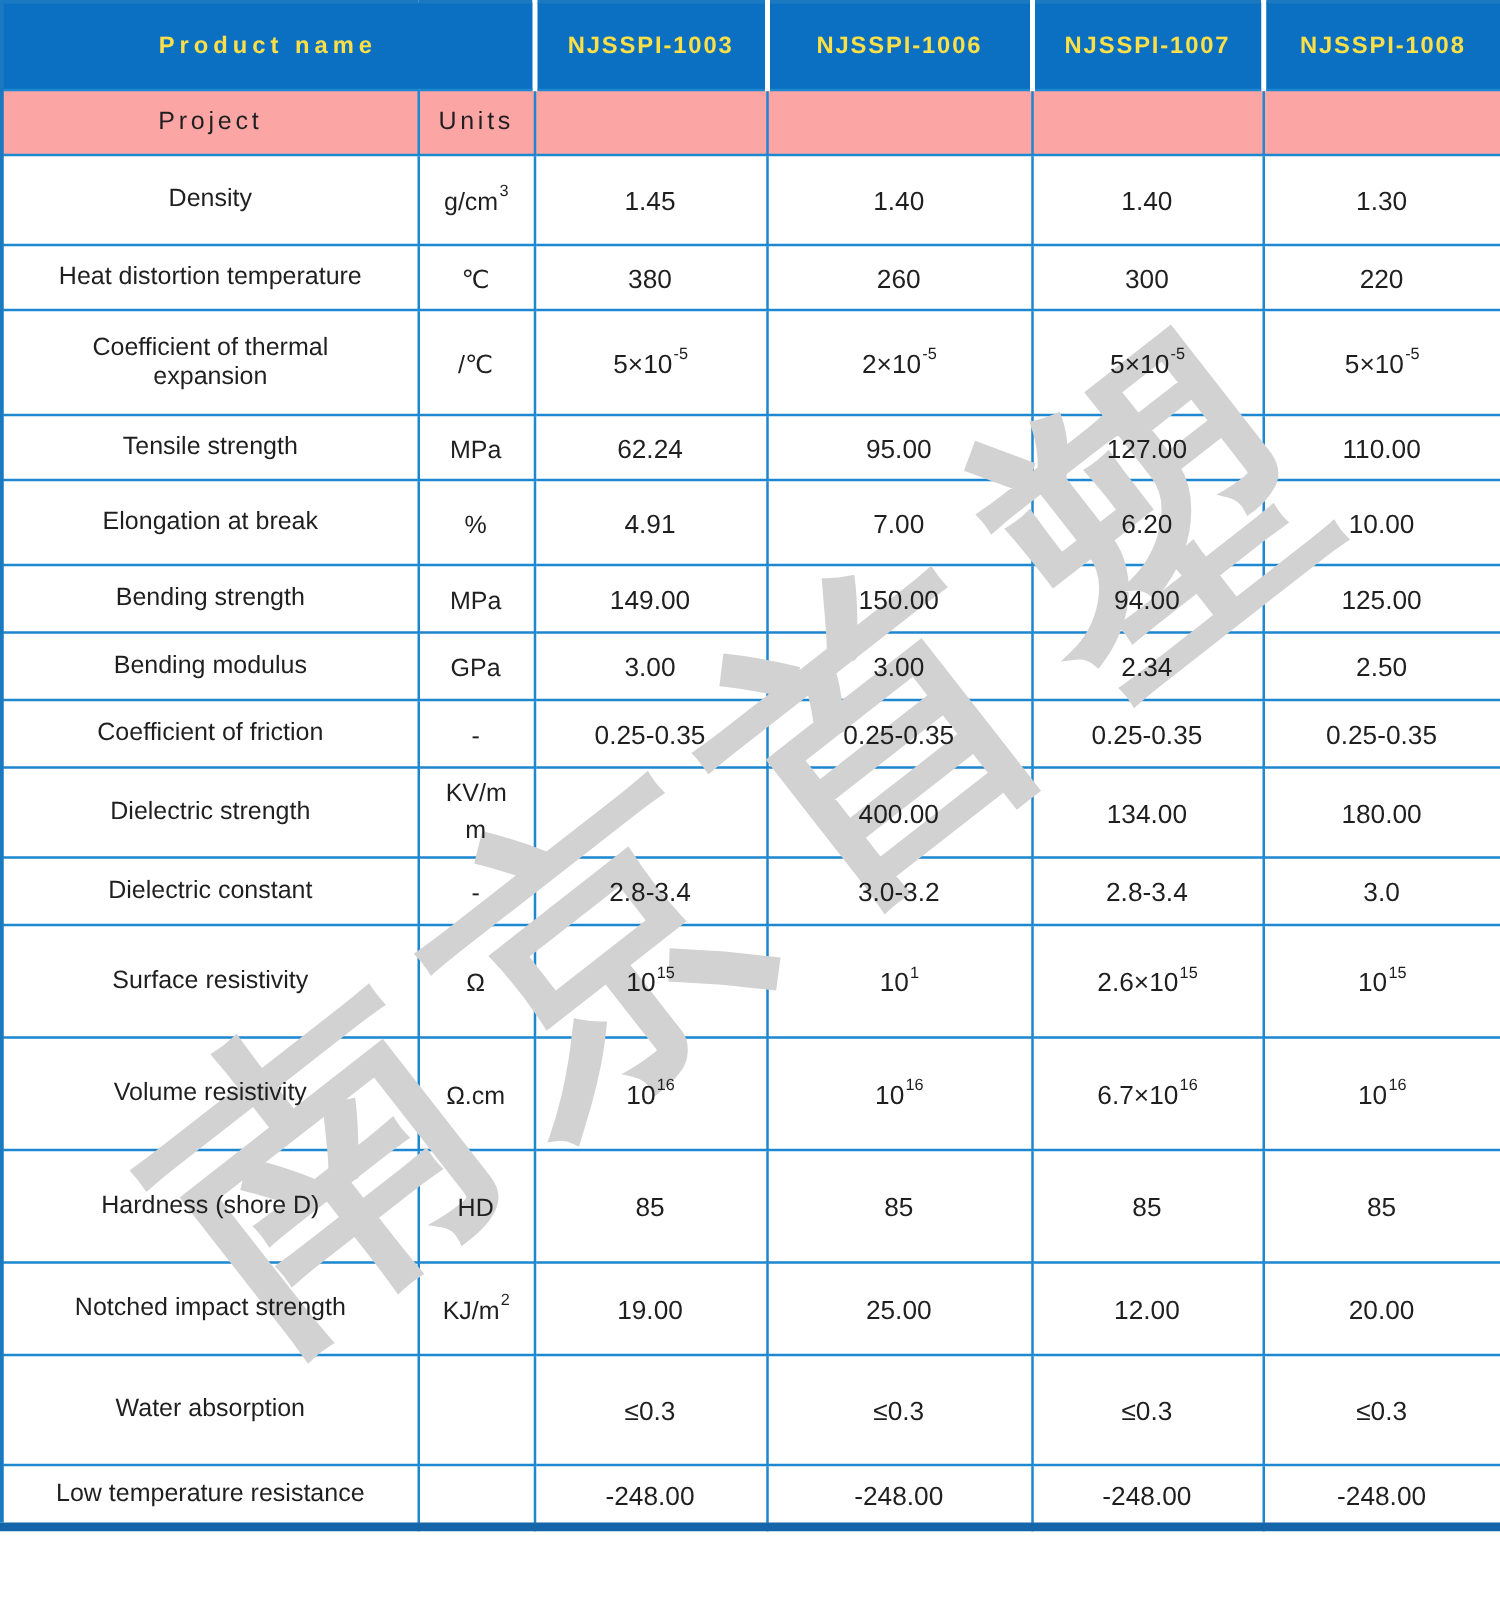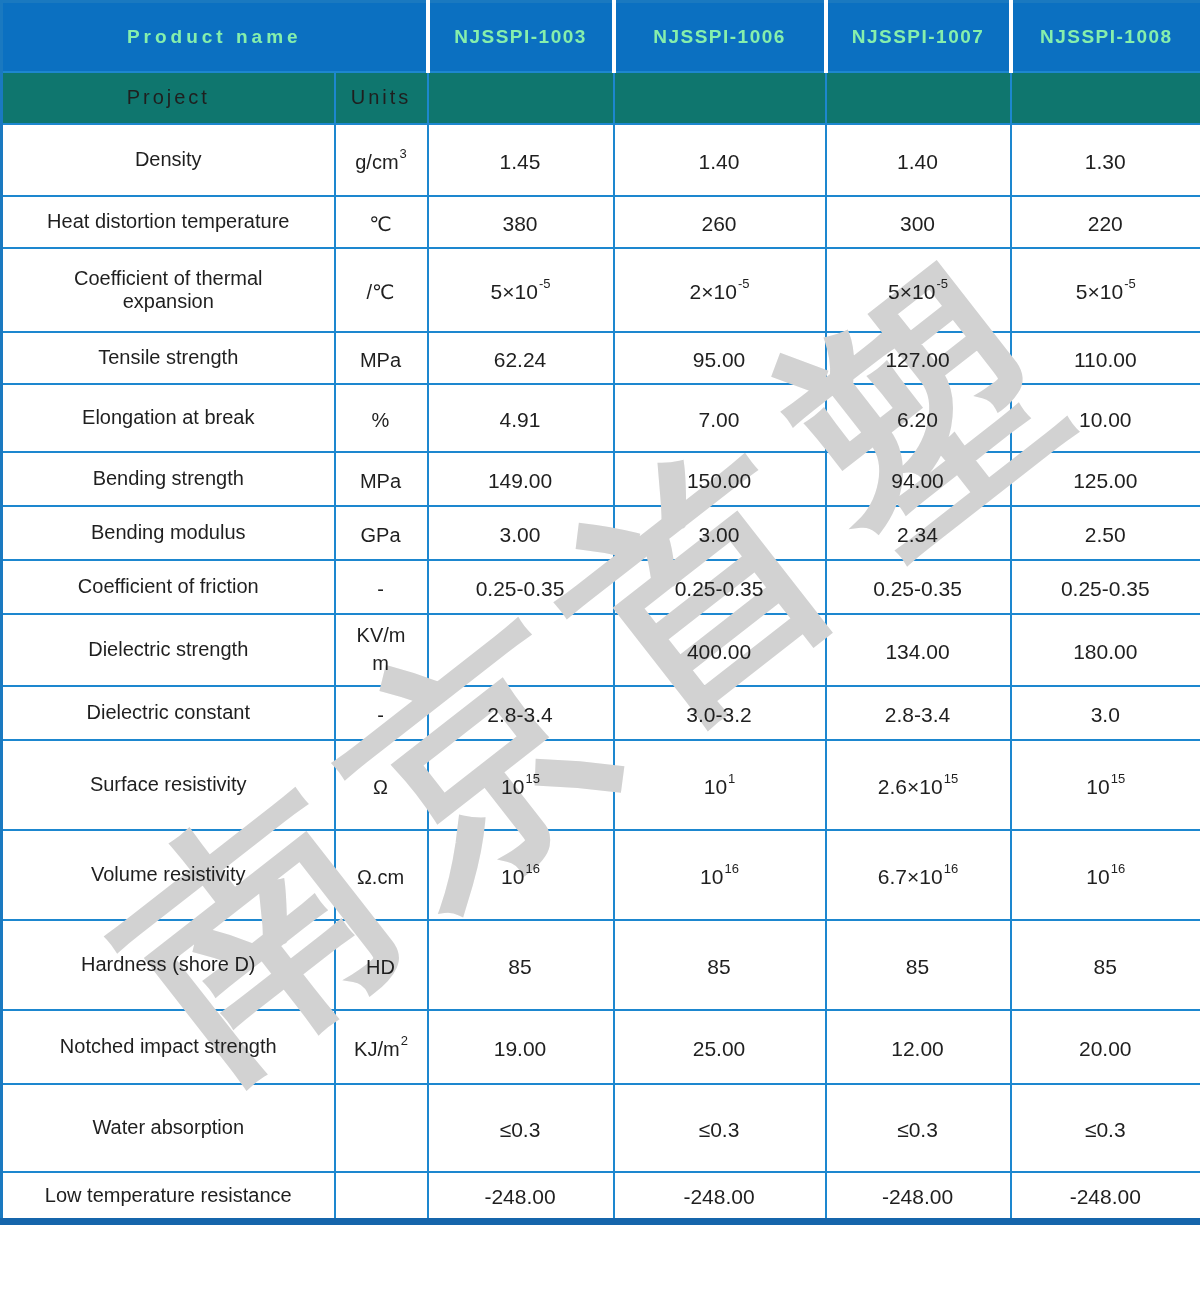--- a/index.html
+++ b/index.html
@@ -13,28 +13,28 @@
 
   table.spec {
     border-collapse:collapse; table-layout:fixed; width:1200px;
     border:3px solid #1a79c0; border-bottom:7px solid #1565ab;
   }
   td, th { border:2px solid #1d87cf; text-align:center; vertical-align:middle; padding:0; }
 
   
   tr.header-row { height:70px; }
   th.hdr {
-    background:#0b70c1; color:#86efac; font-weight:bold; font-size:19px;
+    background:#0b70c1; color:#fde047; font-weight:bold; font-size:19px;
     border:none; border-left:4px solid #ffffff; letter-spacing:1.5px;
   }
   th.hdr.main { border-left:none; letter-spacing:4px; font-size:19px; }
 
   
   tr.subheader-row { height:52px; }
-  tr.subheader-row th { background:#0f766e; font-weight:normal; font-size:20px; letter-spacing:3px; }
+  tr.subheader-row th { background:#fca5a5; font-weight:normal; font-size:20px; letter-spacing:3px; }
 
   .label-cell { font-size:20px; padding:0 24px; }
   .unit-cell  { font-size:20px;text-align:center; }
   .unit-cell .unit { white-space:pre-line; }
   .value-cell { font-size:21px; }
 
   
   .txt { position:relative; z-index:3; }
   sup.txt { font-size:13px; vertical-align:11px; margin-left:1px; }
 

